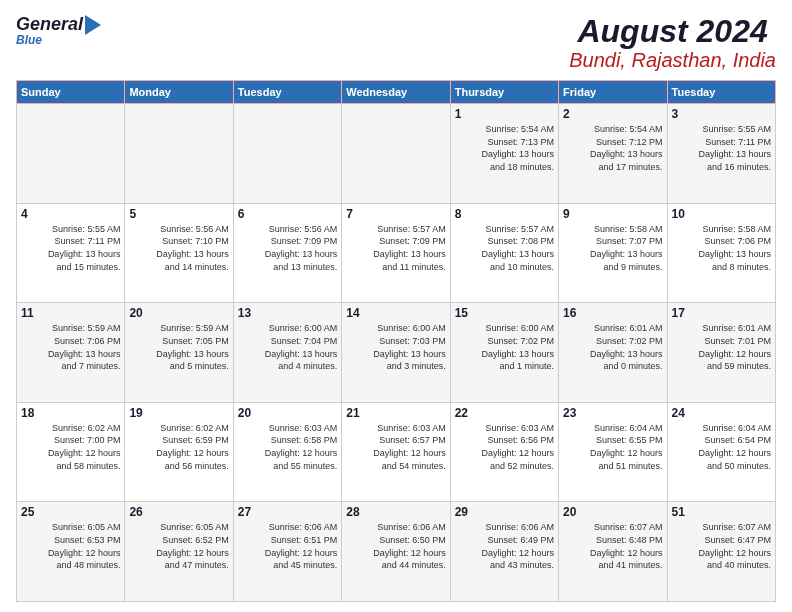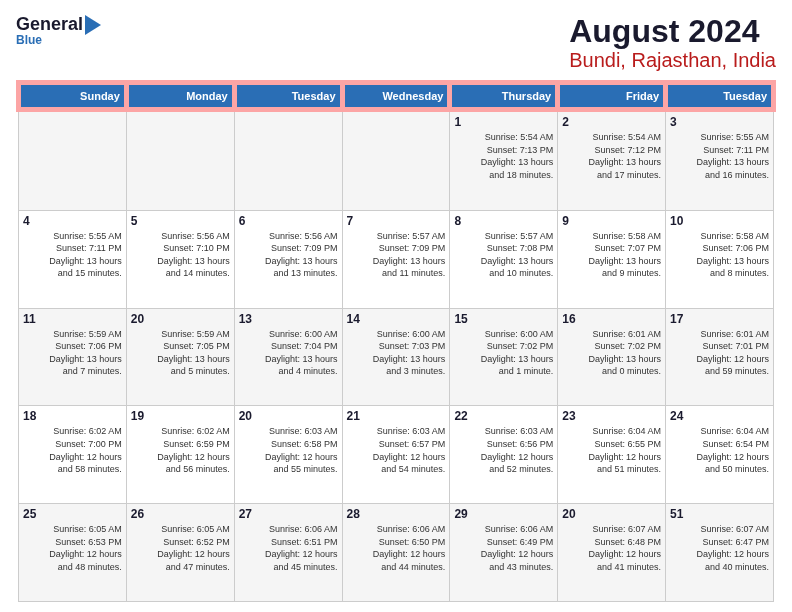--- a/index.html
+++ b/index.html
@@ -20,23 +20,25 @@
     .header {
       display: flex;
       justify-content: space-between;
       align-items: flex-start;
       margin-bottom: 8px;
     }
     .logo {
       display: flex;
       flex-direction: column;
       align-items: flex-start;
+      font-style: italic;
     }
     .title-block {
-      text-align: left;
+      text-align: center;
+      font-style: italic;
     }
     .main-title {
       font-size: 32px;
       font-weight: bold;
       color: #1a1a2e;
       line-height: 1.1;
     }
     .subtitle {
       font-size: 20px;
       color: #b91c1c;
@@ -45,22 +47,22 @@
       width: 100%;
       border-collapse: collapse;
       flex: 1;
     }
     thead th {
       background: #2a6eb5;
       color: #fff;
       font-size: 11px;
       font-weight: bold;
       padding: 5px 4px;
-      text-align: right;
-      border: 5px solid #fca5a5;
+      text-align: left;
+      border: 1px solid #fca5a5;
     }
     tbody td {
       vertical-align: top;
       border: 1px solid #ccc;
       padding: 3px 4px;
       font-size: 9.2px;
       color: #222;
       width: calc(100% / 7);
     }
     tbody tr:nth-child(odd) td {

